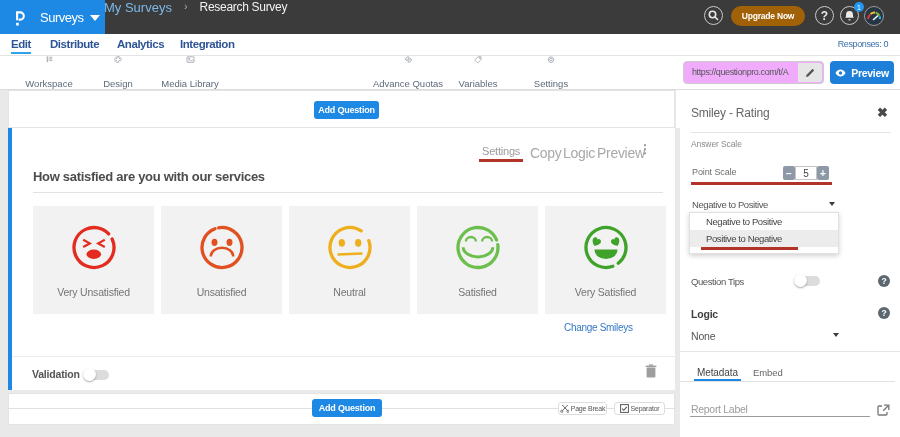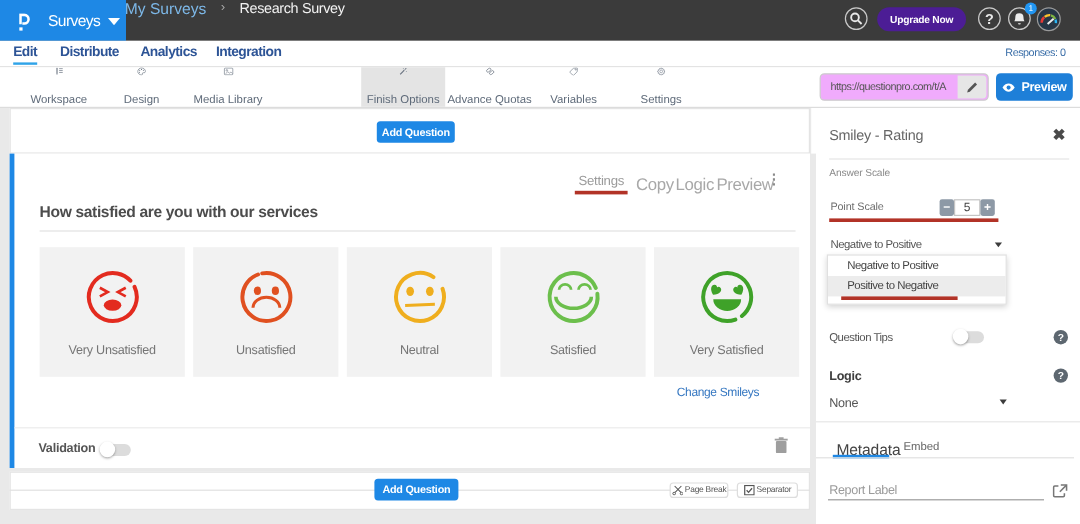--- a/index.html
+++ b/index.html
@@ -12,21 +12,21 @@
 #logo{left:0;top:0;width:105px;height:34px;background:#1e88e5;display:flex;align-items:center}
 #logo svg{margin-left:15px;margin-top:2px}
 #logo .lbl{color:#fff;font-size:13px;letter-spacing:-0.5px;margin-left:15px}
 #logo .car{margin-left:7px}
 #crumbs{left:104px;top:0;height:18px;display:flex;align-items:flex-start;font-size:13px}
 #crumbs .c2{letter-spacing:-0.3px;font-size:12px}
 #crumbs .c1{color:#7db8e8}
 #crumbs .sep{color:#aaa;margin:0 12px;font-size:11px}
 #crumbs .c2{color:#f2f2f2 !important}
 .cirbtn{width:19px;height:19px;border-radius:50%;border:1.6px solid #c9c9c9;display:flex;align-items:center;justify-content:center}
-#upg{left:731px;top:6px;width:74px;height:20px;background:#4c1d95;border-radius:10px;color:#fff;font-weight:bold;font-size:8.5px;letter-spacing:-0.2px;display:flex;align-items:center;justify-content:center}
+#upg{left:731px;top:6px;width:74px;height:20px;background:#a16207;border-radius:10px;color:#fff;font-weight:bold;font-size:8.5px;letter-spacing:-0.2px;display:flex;align-items:center;justify-content:center}
 #srch{left:704px;top:6px}
 #hlp{left:815px;top:6px;color:#e8e8e8;font-weight:bold;font-size:12px}
 #bell{left:840px;top:6px}
 #badge{left:854px;top:2px;width:10px;height:10px;background:#2196f3;border-radius:50%;color:#fff;font-size:7px;display:flex;align-items:center;justify-content:center}
 #avat{left:864px;top:6px;width:20px;height:20px;border-radius:50%;border:1.4px solid #9a9a9a;background:#273646;overflow:hidden}
 
 
 #nav{left:0;top:34px;width:900px;height:22px;background:#fff;border-bottom:1px solid #e3e3e3}
 #nav .itm{position:absolute;top:4px;font-size:11.5px;color:#2d5496;font-weight:bold;letter-spacing:-0.45px}
 #resp{position:absolute;right:12px;top:5px;font-size:9px;letter-spacing:-0.4px;color:#3a6ea8}
@@ -91,21 +91,21 @@
 #redline3{left:701px;top:247px;width:97px;height:3px;background:#b23327}
 #qtips{left:691px;top:276px;font-size:9.5px;letter-spacing:-0.4px;color:#555}
 #qtgl{left:796px;top:276px}
 .hicon{position:absolute;width:12px;height:12px;border-radius:50%;background:#5d6770;color:#fff;font-size:8.5px;font-weight:bold;text-align:center;line-height:12px}
 #h1{left:878px;top:275px}
 #h2{left:878px;top:307px}
 #vid{left:691px;top:308px;font-size:10.5px;letter-spacing:-0.2px;color:#3f3f3f;font-weight:bold}
 #none{left:691px;top:330px;font-size:10.5px;letter-spacing:-0.2px;color:#555}
 #car2{left:833px;top:333px}
 #rph2{left:680px;top:351px;width:220px;height:1px;background:#e6e6e6}
-#mtab{left:697px;top:367px;font-size:13px;letter-spacing:-0.1px;color:#444}
+#mtab{left:697px;top:367px;font-size:10px;letter-spacing:-0.1px;color:#444}
 #etab{left:753px;top:367px;font-size:9.5px;letter-spacing:-0.1px;color:#666}
 #bluetab{left:694px;top:379px;width:47px;height:2.5px;background:#1e88e5}
 #tabline{left:680px;top:381px;width:215px;height:1px;background:#e0e0e0}
 #replab{left:691px;top:403px;font-size:10.5px;letter-spacing:-0.3px;color:#9b9b9b}
 #repline{left:690px;top:416px;width:180px;height:1.2px;background:#9b9b9b}
 #openic{left:877px;top:403px}
 </style>
 </head>
 <body>
 <div class="abs" id="topbar"></div>
@@ -177,30 +177,20 @@
       </svg>
     <span class="tl">Design</span>
   </div>
   <div class="tool" style="left:155px;width:70px">
     <svg width="17" height="15" viewBox="0 0 17 15">
         <rect x="1" y="1.6" width="15" height="12" rx="1.5" fill="none" stroke="#66707e" stroke-width="1.1"></rect>
         <circle cx="5.4" cy="5.6" r="1.4" fill="none" stroke="#66707e" stroke-width="1"></circle>
         <path d="M3,11.6 l4,-3.4 3,2.4 2.6,-2 2.6,2.6" fill="none" stroke="#66707e" stroke-width="1"></path>
       </svg>
     <span class="tl">Media Library</span>
-  </div>
-  <div class="tool" style="left:301px;width:70px;background:#e4e4e4">
-    <svg width="16" height="15" viewBox="0 0 16 15">
-        <line x1="2.6" y1="12.8" x2="9.6" y2="5.8" stroke="#66707e" stroke-width="2"></line>
-        <line x1="9" y1="6.4" x2="13.2" y2="2.2" stroke="#66707e" stroke-width="1.2"></line>
-        <path d="M12.6,1 l0.45,1.25 1.25,0.45 -1.25,0.45 -0.45,1.25 -0.45,-1.25 -1.25,-0.45 1.25,-0.45 Z" fill="#66707e"></path>
-        <path d="M8.2,1.6 l0.3,0.85 0.85,0.3 -0.85,0.3 -0.3,0.85 -0.3,-0.85 -0.85,-0.3 0.85,-0.3 Z" fill="#66707e"></path>
-        <path d="M13.6,6.6 l0.3,0.85 0.85,0.3 -0.85,0.3 -0.3,0.85 -0.3,-0.85 -0.85,-0.3 0.85,-0.3 Z" fill="#66707e"></path>
-      </svg>
-    <span class="tl">Finish Options</span>
   </div>
   <div class="tool" style="left:371px;width:74px">
     <svg width="17" height="15" viewBox="0 0 17 15">
         <g fill="none" stroke="#66707e" stroke-width="1.2">
           <rect x="1.6" y="3" width="8.6" height="4.6" rx="2.3" transform="rotate(-38 5.9 5.3)"></rect>
           <rect x="6.8" y="7.4" width="8.6" height="4.6" rx="2.3" transform="rotate(-38 11.1 9.7)"></rect>
         </g>
       </svg>
     <span class="tl">Advance Quotas</span>
   </div>

